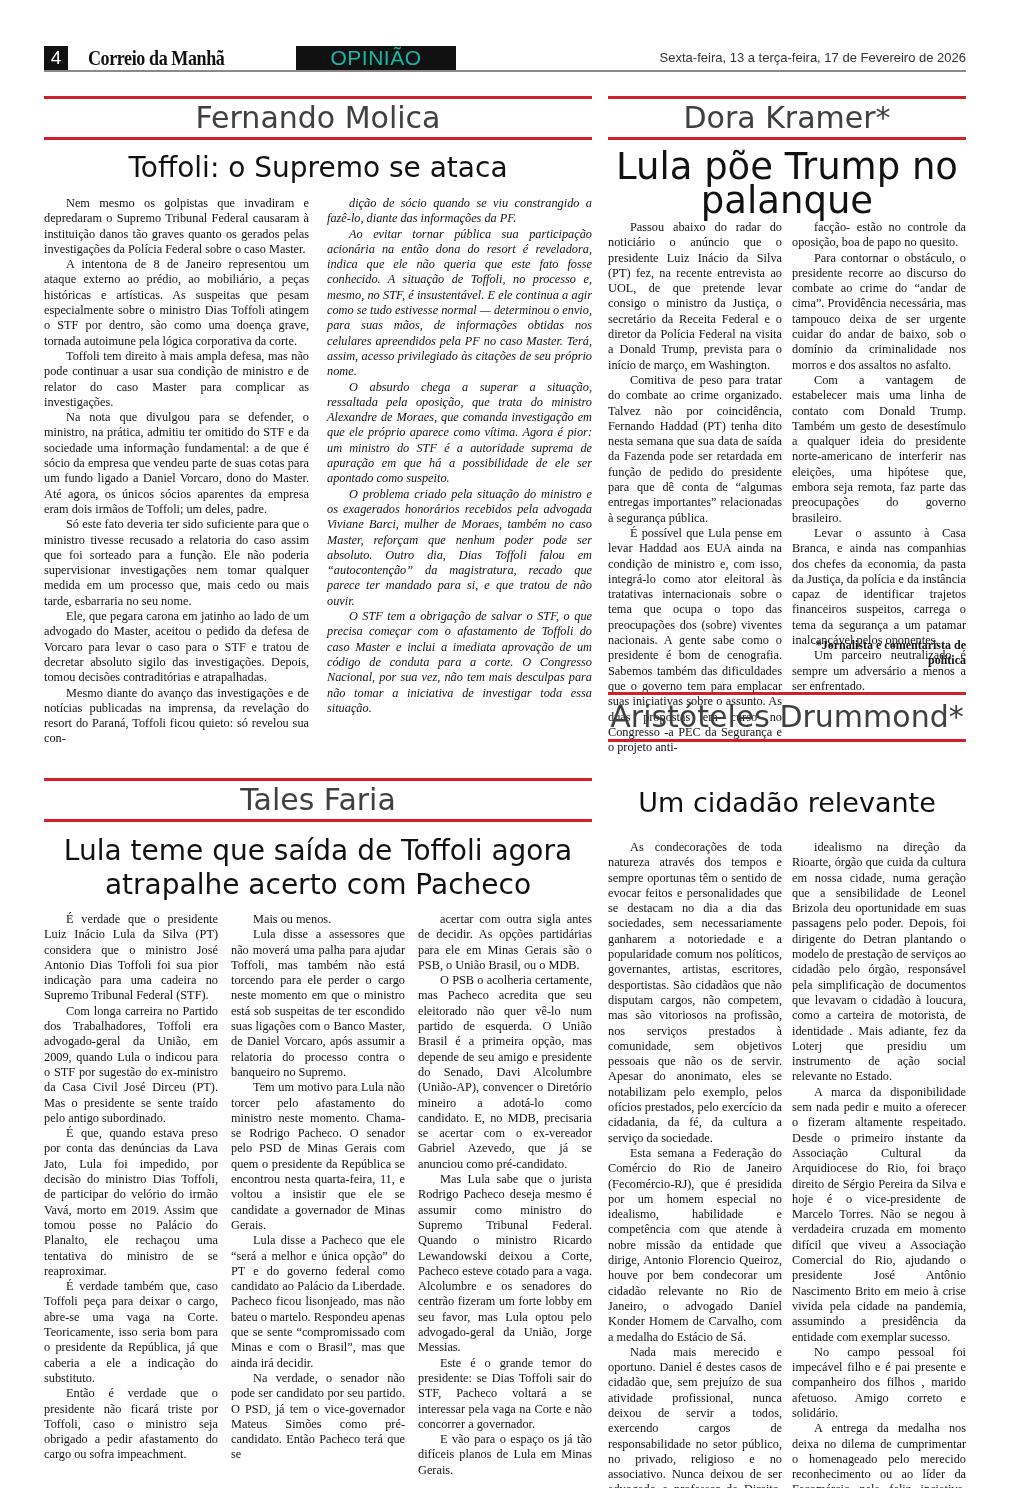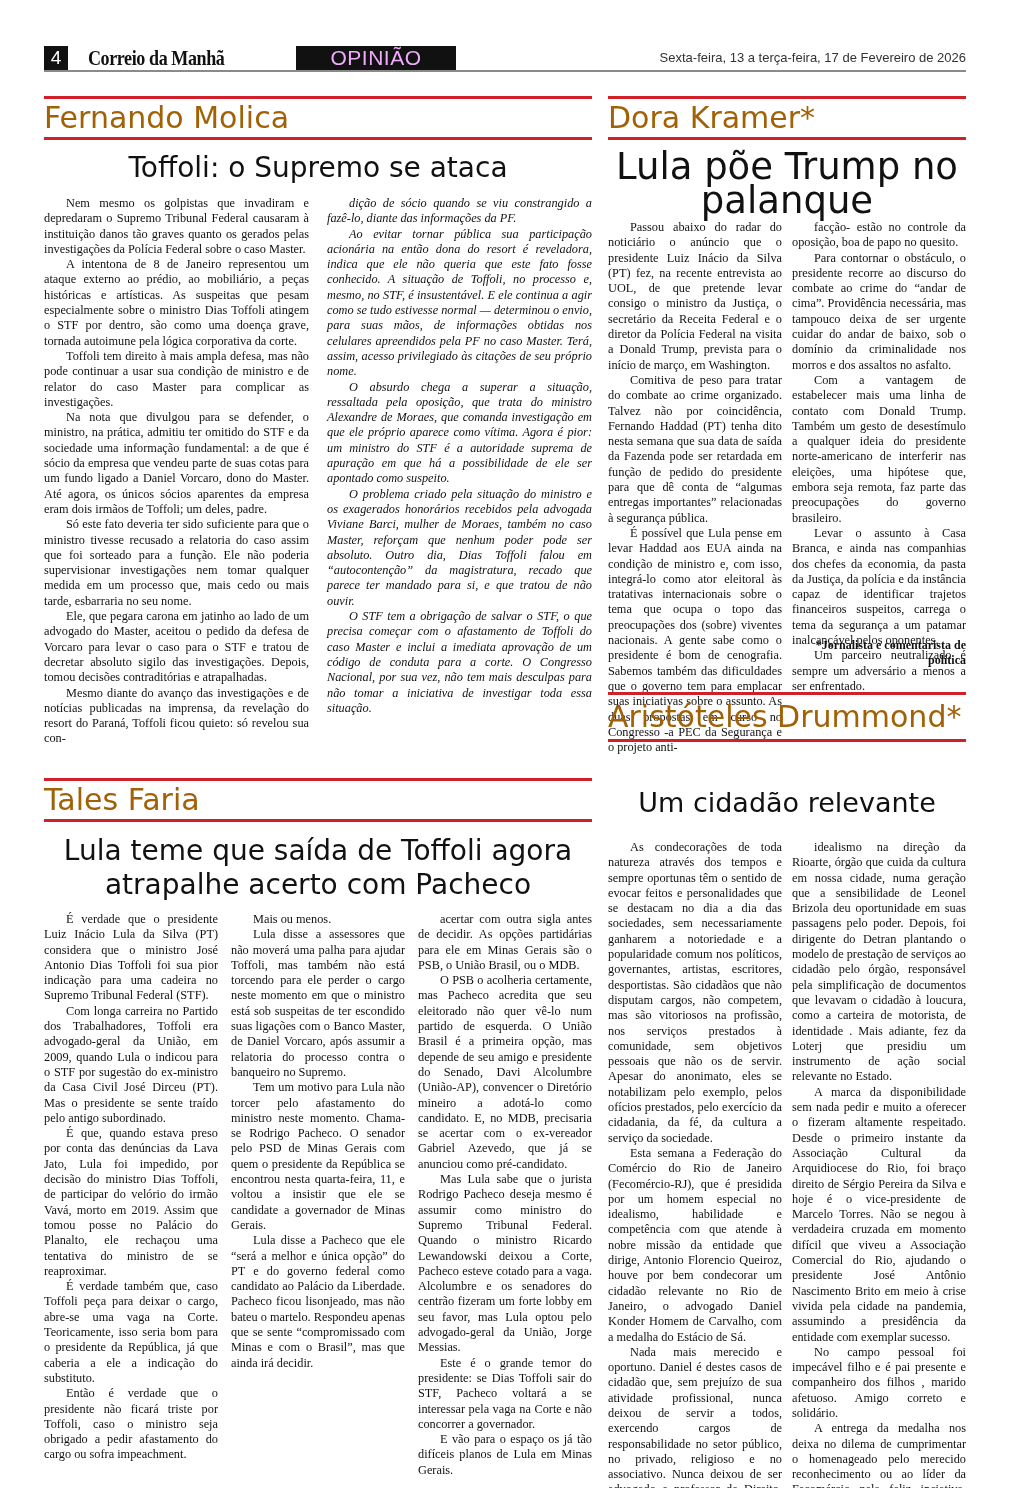--- a/index.html
+++ b/index.html
@@ -1,23 +1,23 @@
 <!DOCTYPE html>
 <html><head>
 <meta charset="utf-8">
 <style>
   * { box-sizing: border-box; margin: 0; padding: 0; }
   body { width: 1010px; height: 1488px; background: #fff; position: relative; overflow: hidden; font-family: "Liberation Serif", serif; color: #111; }
   .header { position: absolute; left: 44px; top: 46px; width: 922px; height: 26px; border-bottom: 2px solid #8a8a8a; }
   .page-num { position: absolute; left: 0; top: 0; width: 24px; height: 24px; background: #111; color: #fff; font-family: "Liberation Sans", sans-serif; font-size: 19px; text-align: center; line-height: 24px; }
   .paper-name { position: absolute; left: 44px; top: 0; font-family: "Liberation Serif", serif; font-size: 22px; font-weight: bold; letter-spacing: -0.5px; transform: scaleX(0.82); transform-origin: left; line-height: 24px; }
-  .section-label { position: absolute; left: 252px; top: 0; width: 160px; height: 24px; background: #111; color: #f0abfc; font-family: "Liberation Sans", sans-serif; font-size: 21px; text-align: center; line-height: 24px; letter-spacing: 0.5px; }
+  .section-label { position: absolute; left: 252px; top: 0; width: 160px; height: 24px; background: #111; color: #14b8a6; font-family: "Liberation Sans", sans-serif; font-size: 21px; text-align: center; line-height: 24px; letter-spacing: 0.5px; }
   .date { position: absolute; right: 0; top: 4px; font-family: Liberation Sans, sans-serif; font-size: 13px; color: #333; }
 
-  .author-band { position: absolute; border-top: 3px solid #d0202a; border-bottom: 3px solid #d0202a; text-align: left; font-family: "DejaVu Sans", sans-serif; font-size: 30px; line-height: 38px; color: #a16207; }
+  .author-band { position: absolute; border-top: 3px solid #d0202a; border-bottom: 3px solid #d0202a; text-align: center; font-family: "DejaVu Sans", sans-serif; font-size: 30px; line-height: 38px; color: #404040; }
   .headline { position: absolute; text-align: center; font-family: "DejaVu Sans", sans-serif; color: #111; font-weight: normal; }
   .col { position: absolute; font-size: 12.3px; line-height: 15.3px; text-align: justify; hyphens: auto; }
   .col p { text-indent: 22px; }
   .sig { position: absolute; font-size: 12px; font-weight: bold; text-align: right; line-height: 15px; }
 </style>
 </head>
 <body>
 
 <div class="header">
   <div class="page-num">4</div>
@@ -82,20 +82,21 @@
     <p>Com longa carreira no Partido dos Trabalhadores, Toffoli era advogado-geral da União, em 2009, quando Lula o indicou para o STF por sugestão do ex-ministro da Casa Civil José Dirceu (PT). Mas o presidente se sente traído pelo antigo subordinado.</p>
     <p>É que, quando estava preso por conta das denúncias da Lava Jato, Lula foi impedido, por decisão do ministro Dias Toffoli, de participar do velório do irmão Vavá, morto em 2019. Assim que tomou posse no Palácio do Planalto, ele rechaçou uma tentativa do ministro de se reaproximar.</p>
     <p>É verdade também que, caso Toffoli peça para deixar o cargo, abre-se uma vaga na Corte. Teoricamente, isso seria bom para o presidente da República, já que caberia a ele a indicação do substituto.</p>
     <p>Então é verdade que o presidente não ficará triste por Toffoli, caso o ministro seja obrigado a pedir afastamento do cargo ou sofra impeachment.</p>
   </div>
 <div class="col" style="left:231px; top:912px; width:174px;">
     <p>Mais ou menos.</p>
     <p>Lula disse a assessores que não moverá uma palha para ajudar Toffoli, mas também não está torcendo para ele perder o cargo neste momento em que o ministro está sob suspeitas de ter escondido suas ligações com o Banco Master, de Daniel Vorcaro, após assumir a relatoria do processo contra o banqueiro no Supremo.</p>
     <p>Tem um motivo para Lula não torcer pelo afastamento do ministro neste momento. Chama-se Rodrigo Pacheco. O senador pelo PSD de Minas Gerais com quem o presidente da República se encontrou nesta quarta-feira, 11, e voltou a insistir que ele se candidate a governador de Minas Gerais.</p>
     <p>Lula disse a Pacheco que ele “será a melhor e única opção” do PT e do governo federal como candidato ao Palácio da Liberdade. Pacheco ficou lisonjeado, mas não bateu o martelo. Respondeu apenas que se sente “compromissado com Minas e com o Brasil”, mas que ainda irá decidir.</p>
+    <p>Na verdade, o senador não pode ser candidato por seu partido. O PSD, já tem o vice-governador Mateus Simões como pré-candidato. Então Pacheco terá que se</p>
   </div>
 <div class="col" style="left:418px; top:912px; width:174px;">
     <p>acertar com outra sigla antes de decidir. As opções partidárias para ele em Minas Gerais são o PSB, o União Brasil, ou o MDB.</p>
     <p>O PSB o acolheria certamente, mas Pacheco acredita que seu eleitorado não quer vê-lo num partido de esquerda. O União Brasil é a primeira opção, mas depende de seu amigo e presidente do Senado, Davi Alcolumbre (União-AP), convencer o Diretório mineiro a adotá-lo como candidato. E, no MDB, precisaria se acertar com o ex-vereador Gabriel Azevedo, que já se anunciou como pré-candidato.</p>
     <p>Mas Lula sabe que o jurista Rodrigo Pacheco deseja mesmo é assumir como ministro do Supremo Tribunal Federal. Quando o ministro Ricardo Lewandowski deixou a Corte, Pacheco esteve cotado para a vaga. Alcolumbre e os senadores do centrão fizeram um forte lobby em seu favor, mas Lula optou pelo advogado-geral da União, Jorge Messias.</p>
     <p>Este é o grande temor do presidente: se Dias Toffoli sair do STF, Pacheco voltará a se interessar pela vaga na Corte e não concorrer a governador.</p>
     <p>E vão para o espaço os já tão difíceis planos de Lula em Minas Gerais.</p>
   </div>
 
 </body></html>

